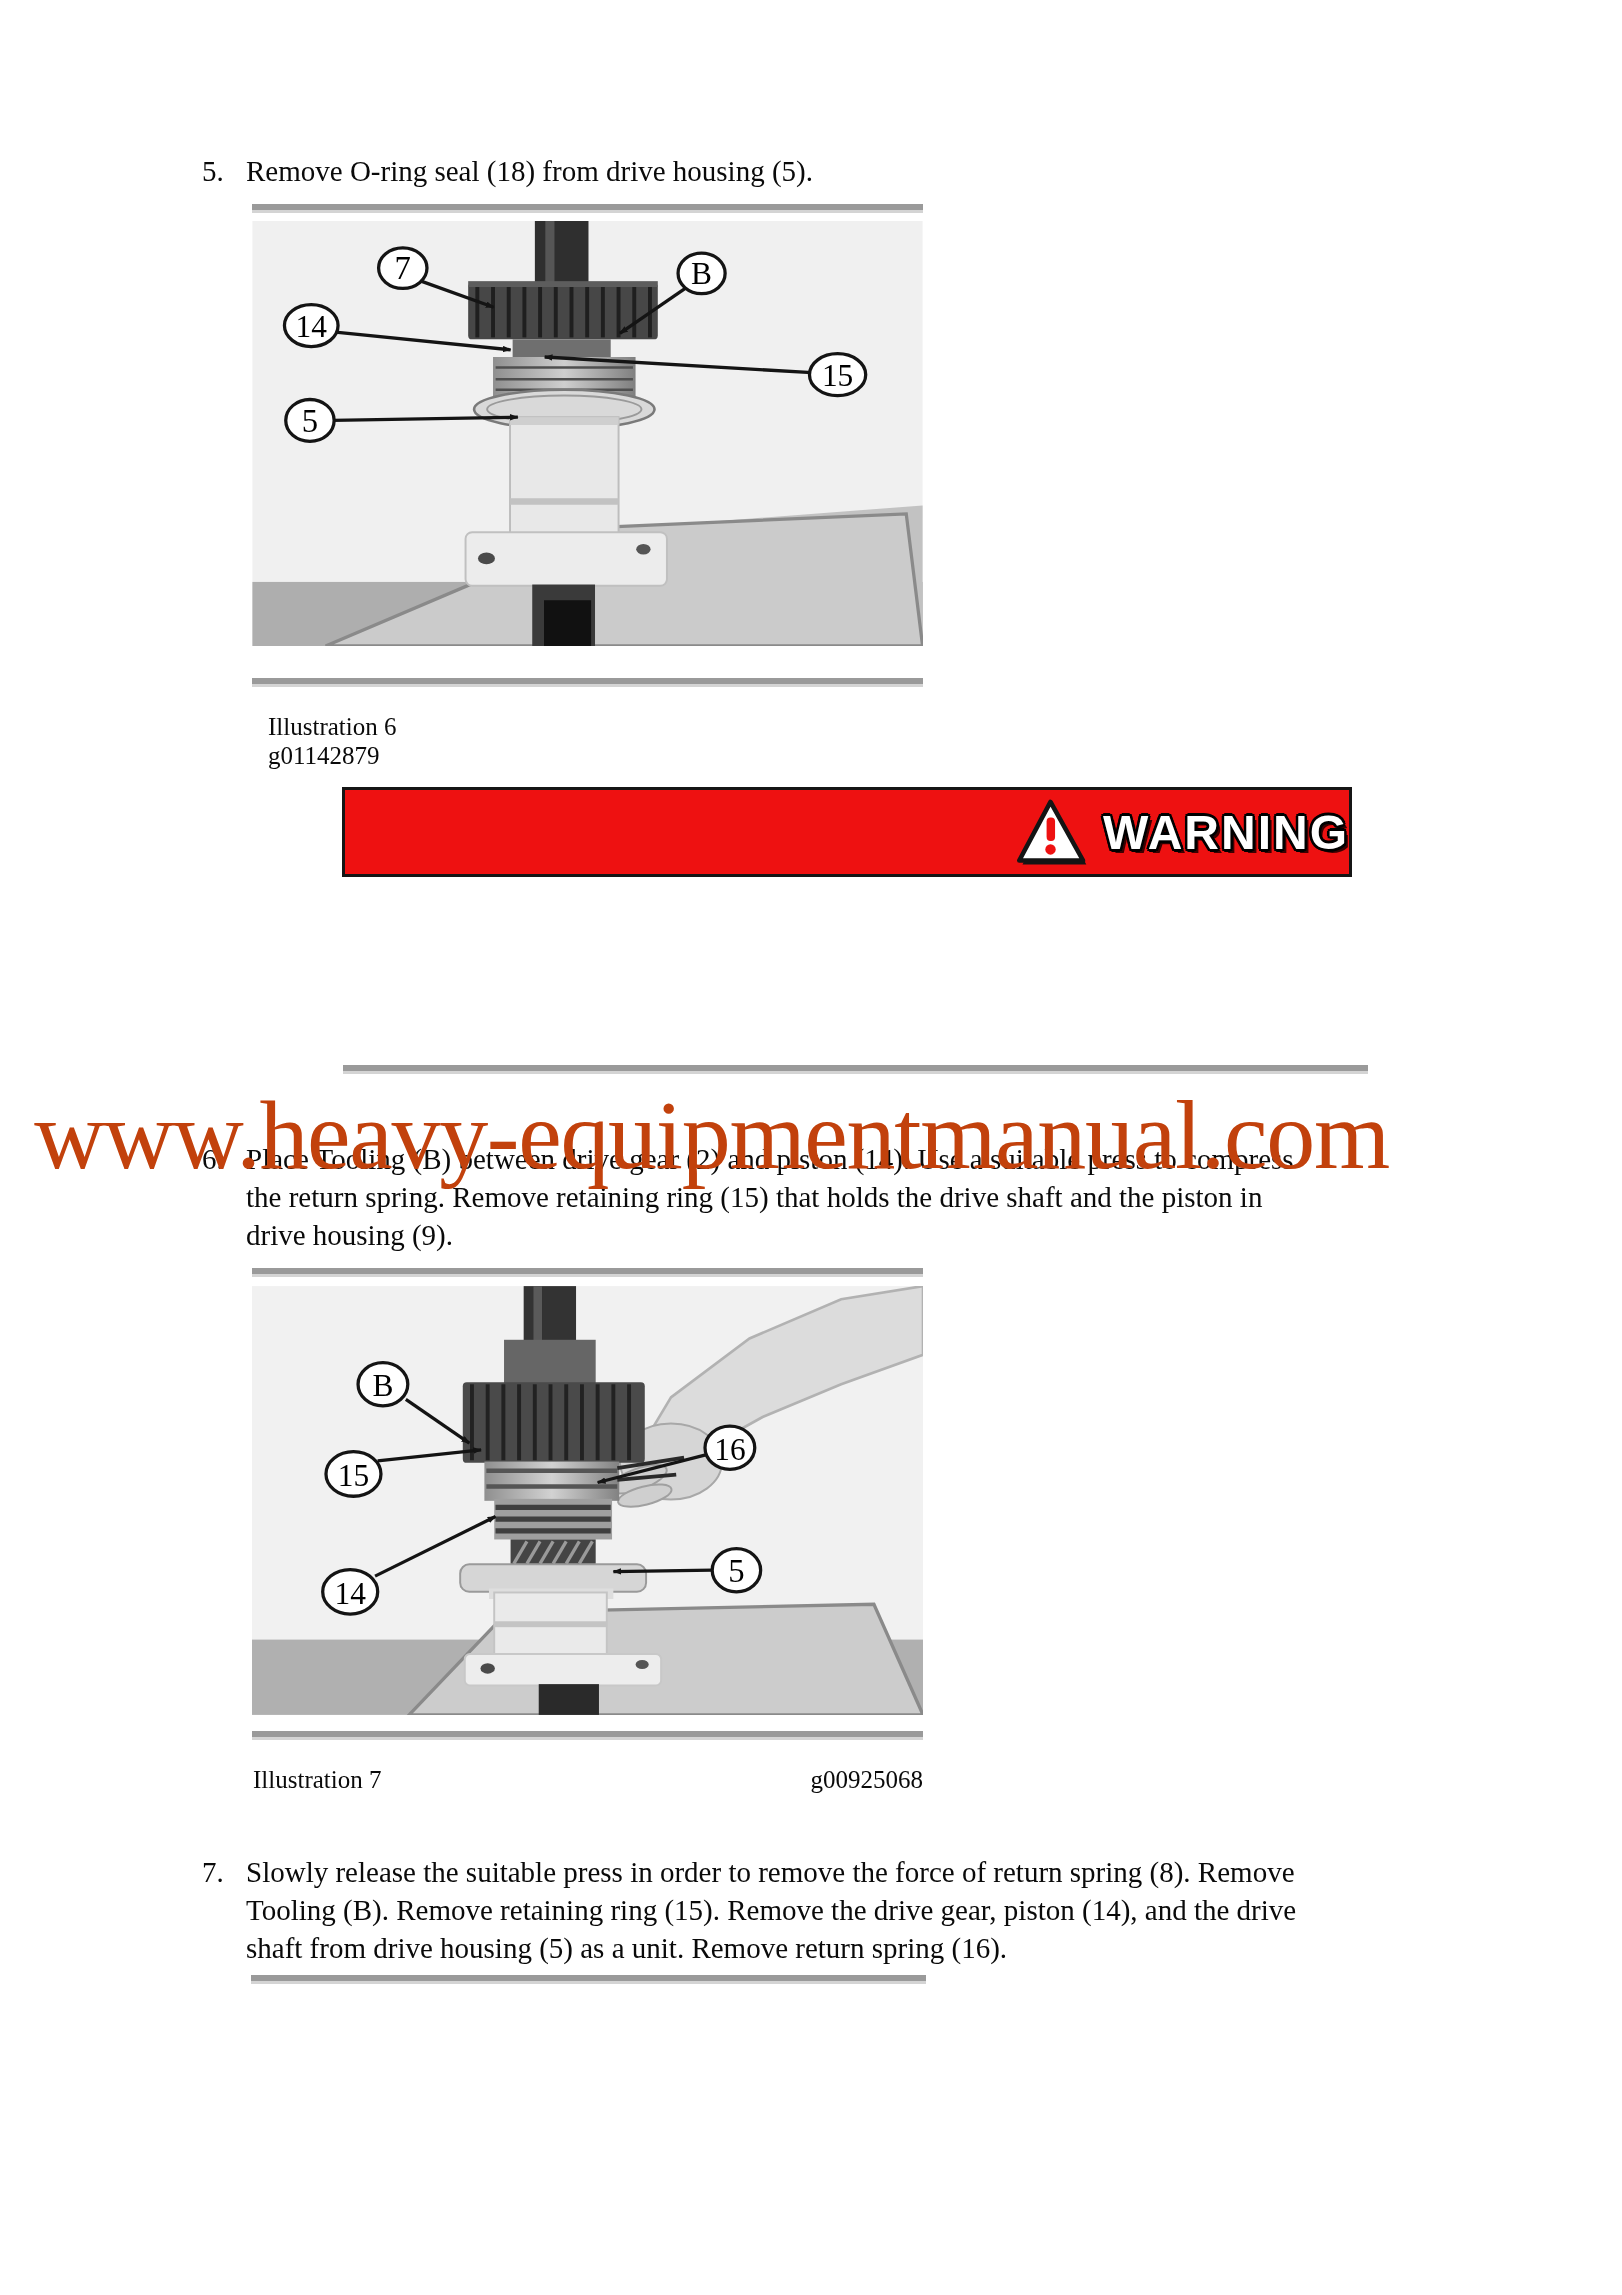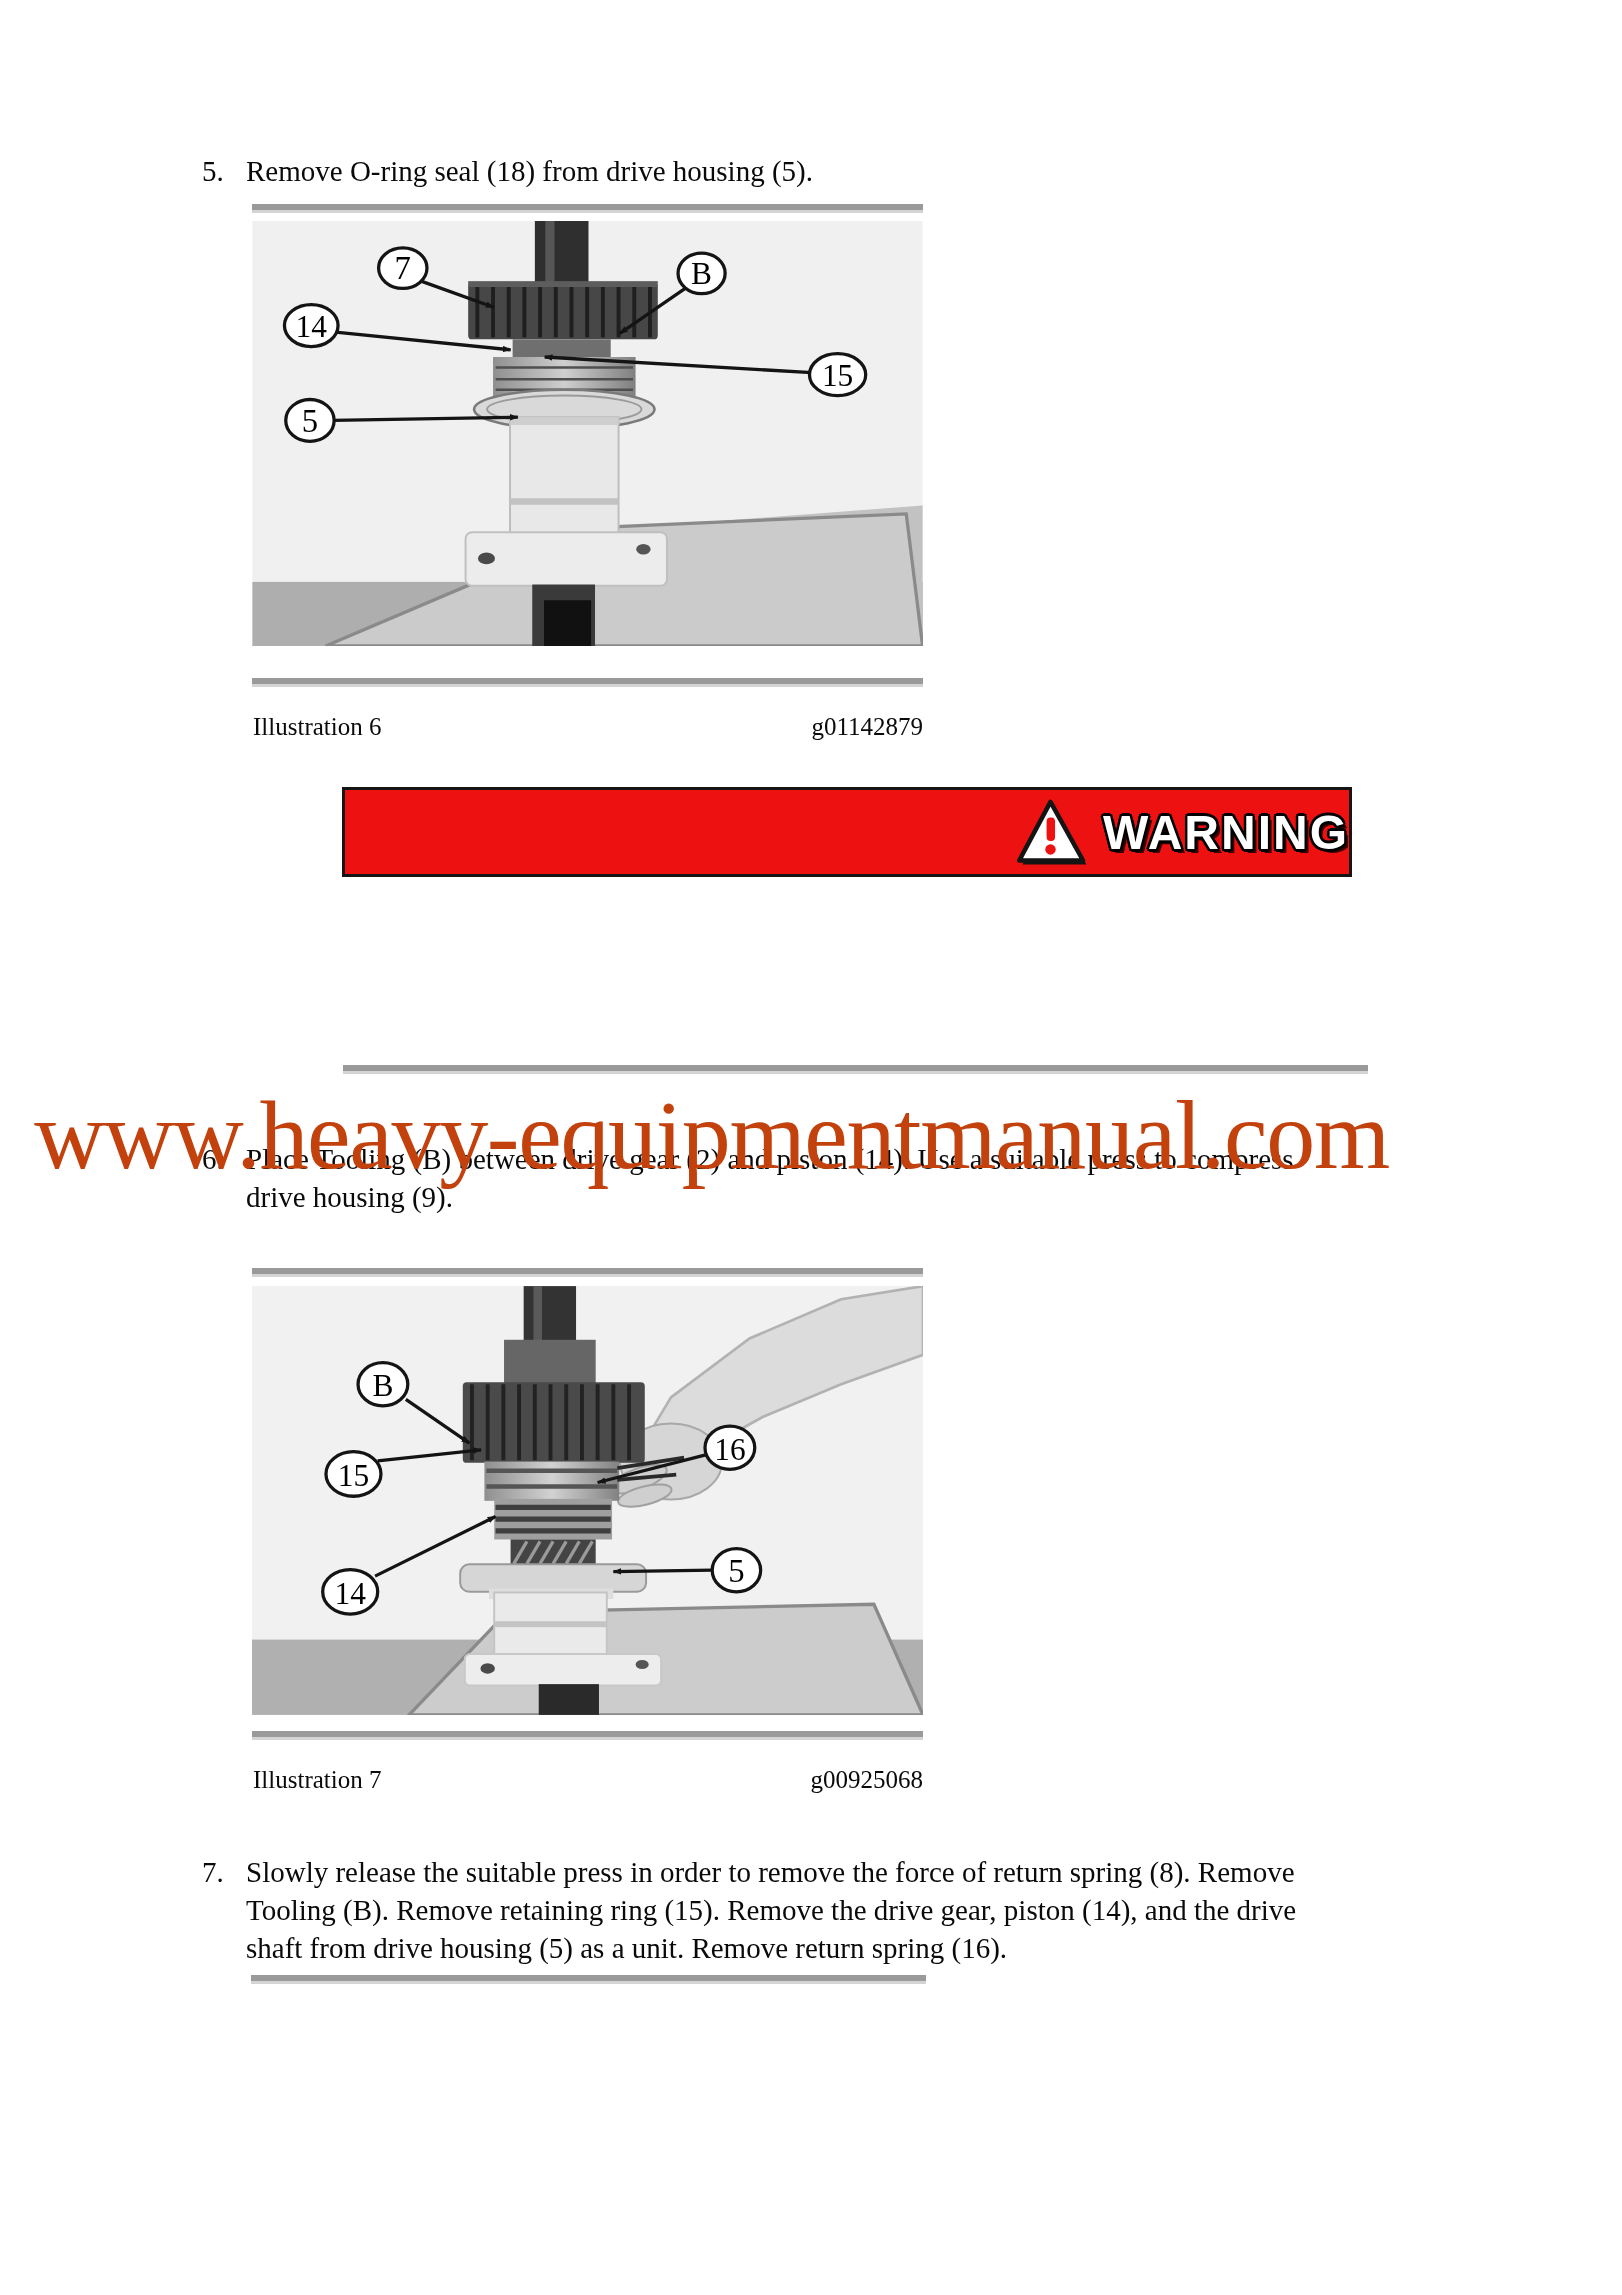--- a/index.html
+++ b/index.html
@@ -109,21 +109,21 @@
       <text x="90" y="177" font-size="48" text-anchor="middle">14</text>
       <ellipse cx="895" cy="235" rx="43" ry="32" fill="#ffffff" stroke="#141414" stroke-width="5"></ellipse>
       <text x="895" y="252" font-size="48" text-anchor="middle">15</text>
       <ellipse cx="88" cy="305" rx="37" ry="32" fill="#ffffff" stroke="#141414" stroke-width="5"></ellipse>
       <text x="88" y="322" font-size="50" text-anchor="middle">5</text>
     </g>
   </svg>
 
   <div class="rule" style="left:252px;top:678px;width:671px;"></div>
 
-  <div class="caption" style="left:253px;top:712px;width:670px;">
+  <div class="caption" style="left:268px;top:712px;width:670px;flex-direction:column;">
     <span>Illustration 6</span>
     <span>g01142879</span>
   </div>
 
   <div class="warn-banner">
     <svg width="73" height="69" viewBox="0 0 112 106">
       <polygon points="61,12 111,102 13,102" fill="#141414"></polygon>
       <polygon points="56,6 106,96 8,96" fill="#ffffff" stroke="#141414" stroke-width="7" stroke-linejoin="round"></polygon>
       <rect x="50" y="30" width="13" height="36" rx="6" fill="#ee1111"></rect>
       <circle cx="56" cy="79" r="8" fill="#ee1111"></circle>
@@ -131,20 +131,21 @@
     <span class="warn-title">WARNING</span>
   </div>
 
 
   <div class="rule" style="left:343px;top:1065px;width:1025px;"></div>
 
   <div class="step" style="left:202px;top:1140px;">
     <div class="num">6.</div>
     <div>
       <div class="line">Place Tooling (B) between drive gear (2) and piston (14). Use a suitable press to compress</div>
+      <div class="line">the return spring. Remove retaining ring (15) that holds the drive shaft and the piston in</div>
       <div class="line">drive housing (9).</div>
     </div>
   </div>
 
   <div class="watermark">www.heavy-equipmentmanual.com</div>
 
   <div class="rule" style="left:252px;top:1268px;width:671px;"></div>
 
   <svg class="photo" style="left:252px;top:1286px;" width="671" height="429" viewBox="0 0 1025 655">
     <defs>

